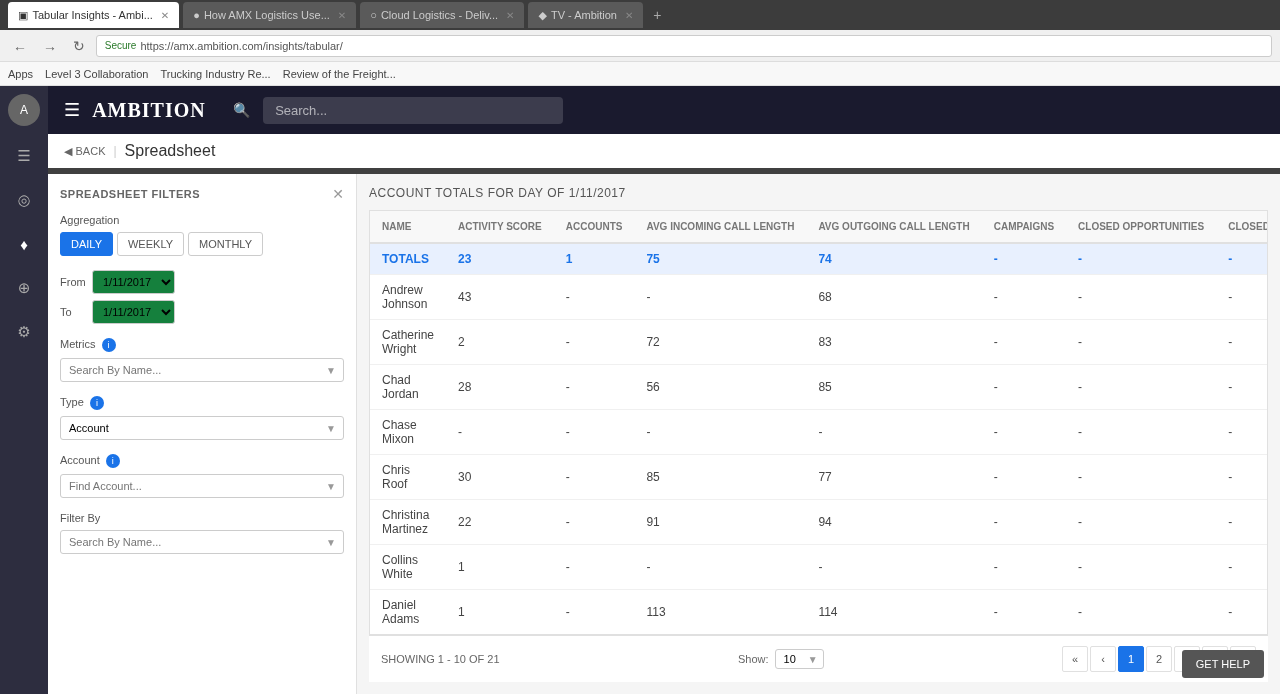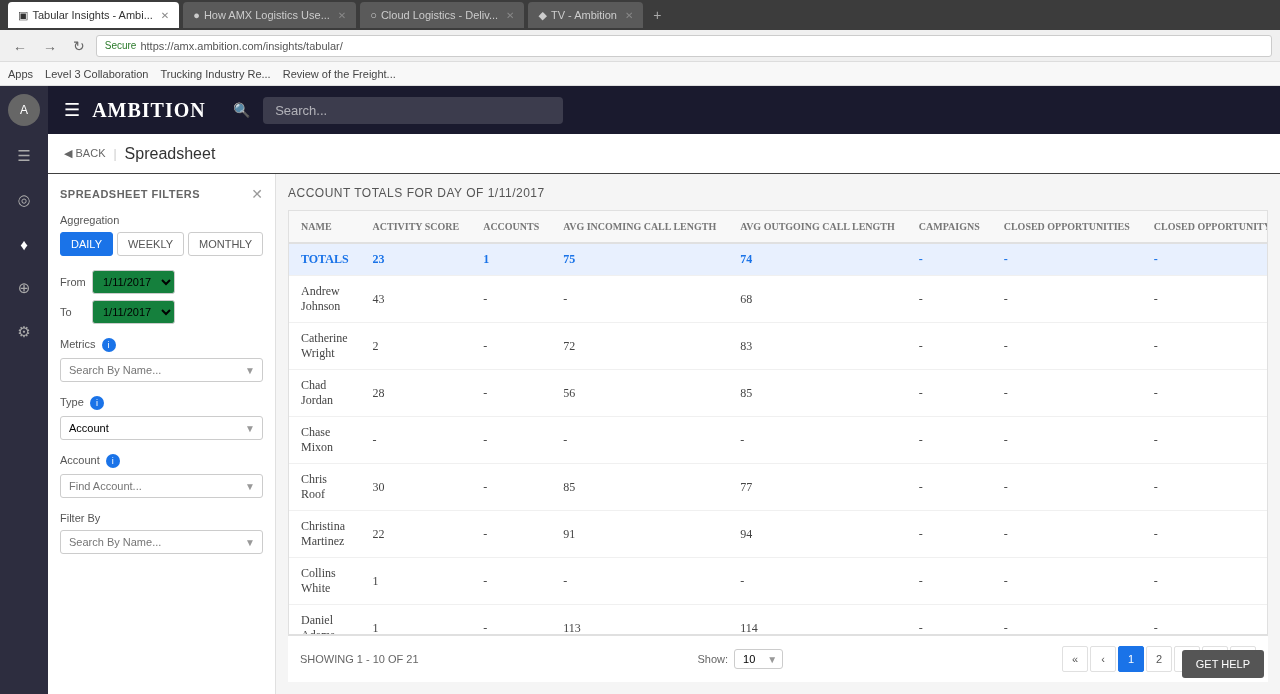--- a/index.html
+++ b/index.html
@@ -22,51 +22,51 @@
     .sidebar-avatar { width: 32px; height: 32px; border-radius: 50%; background: #666; display: flex; align-items: center; justify-content: center; color: #fff; font-size: 12px; margin: 4px; }
 
     
     .top-nav { background: #1a1a2e; height: 48px; display: flex; align-items: center; padding: 0 16px; gap: 12px; flex-shrink: 0; }
     .hamburger { color: #fff; font-size: 18px; cursor: pointer; }
     .app-logo { color: #fff; font-size: 20px; font-weight: bold; letter-spacing: 1px; margin-right: 16px; font-family: Liberation Serif, serif; }
     .search-box { background: rgba(255,255,255,0.15); border: none; border-radius: 4px; padding: 6px 12px; color: #ef4444; font-size: 13px; width: 300px; }
     .search-box::placeholder { color: rgba(255,255,255,0.6); }
 
     
-    .page-header { background: #fff; height: 40px; display: flex; align-items: center; padding: 0 16px; border-bottom: 1px solid #404040; gap: 8px; }
+    .page-header { background: #fff; height: 40px; display: flex; align-items: center; padding: 0 16px; border-bottom: 6px solid #404040; gap: 8px; }
     .back-btn { color: #666; font-size: 11px; cursor: pointer; text-transform: uppercase; }
     .separator { color: #ccc; }
     .page-title { font-size: 16px; color: #333; font-weight: normal; }
 
     
     .content-wrapper { display: flex; flex: 1; overflow: hidden; }
 
     
-    .filters-panel { width: 228px; background: #fff; border-right: 1px solid #e0e0e0; padding: 12px; flex-shrink: 0; overflow-y: auto; }
+    .filters-panel { width: 309px; background: #fff; border-right: 1px solid #e0e0e0; padding: 12px; flex-shrink: 0; overflow-y: auto; }
     .filters-header { display: flex; justify-content: space-between; align-items: center; margin-bottom: 12px; }
     .filters-title { font-size: 11px; text-transform: uppercase; color: #666; font-weight: bold; letter-spacing: 0.5px; }
     .filters-close { color: #999; cursor: pointer; font-size: 14px; }
 
     .filter-section { margin-bottom: 14px; }
     .filter-label { font-size: 11px; color: #555; margin-bottom: 6px; }
     .btn-group { display: flex; gap: 4px; }
     .btn { padding: 5px 10px; font-size: 11px; border: 1px solid #ccc; background: #fff; cursor: pointer; border-radius: 3px; color: #555; }
     .btn.active { background: #1a73e8; color: #fff; border-color: #1a73e8; }
     .btn-outline { background: #fff; }
 
     .date-row { display: flex; gap: 8px; align-items: center; }
     .date-label { font-size: 11px; color: #555; width: 24px; }
     .date-select { flex: 1; border: 1px solid #ccc; border-radius: 3px; padding: 4px 6px; font-size: 11px; background: #15803d; }
 
     .info-icon { display: inline-block; width: 14px; height: 14px; border-radius: 50%; background: #1a73e8; color: #fff; font-size: 9px; text-align: center; line-height: 14px; margin-left: 3px; }
 
     
     .table-area { flex: 1; overflow: hidden; display: flex; flex-direction: column; padding: 12px; background: #f5f5f5; }
     .table-header-title { font-size: 12px; color: #555; text-transform: uppercase; margin-bottom: 10px; letter-spacing: 0.5px; }
-    .table-container { flex: 1; overflow: auto; background: #fff; border: 1px solid #e0e0e0; font-family: Liberation Serif, serif; }
+    .table-container { flex: 1; overflow: auto; background: #fff; border: 1px solid #e0e0e0; }
 
     table { width: 100%; border-collapse: collapse; font-size: 12px; }
     thead th { background: #f8f8f8; padding: 10px 12px; text-align: left; font-size: 10px; text-transform: uppercase; color: #777; font-weight: 600; border-bottom: 2px solid #e0e0e0; white-space: nowrap; position: sticky; top: 0; z-index: 1; }
     tbody td { padding: 8px 12px; border-bottom: 1px solid #f0f0f0; color: #444; }
     tbody tr.totals-row { background: #e8f0fe; font-weight: bold; }
     tbody tr.totals-row td { color: #1a73e8; }
 
     
     .pagination-bar { display: flex; align-items: center; justify-content: space-between; padding: 10px 12px; background: #fff; border-top: 1px solid #e0e0e0; font-size: 11px; }
     .showing-text { color: #666; font-size: 11px; }

